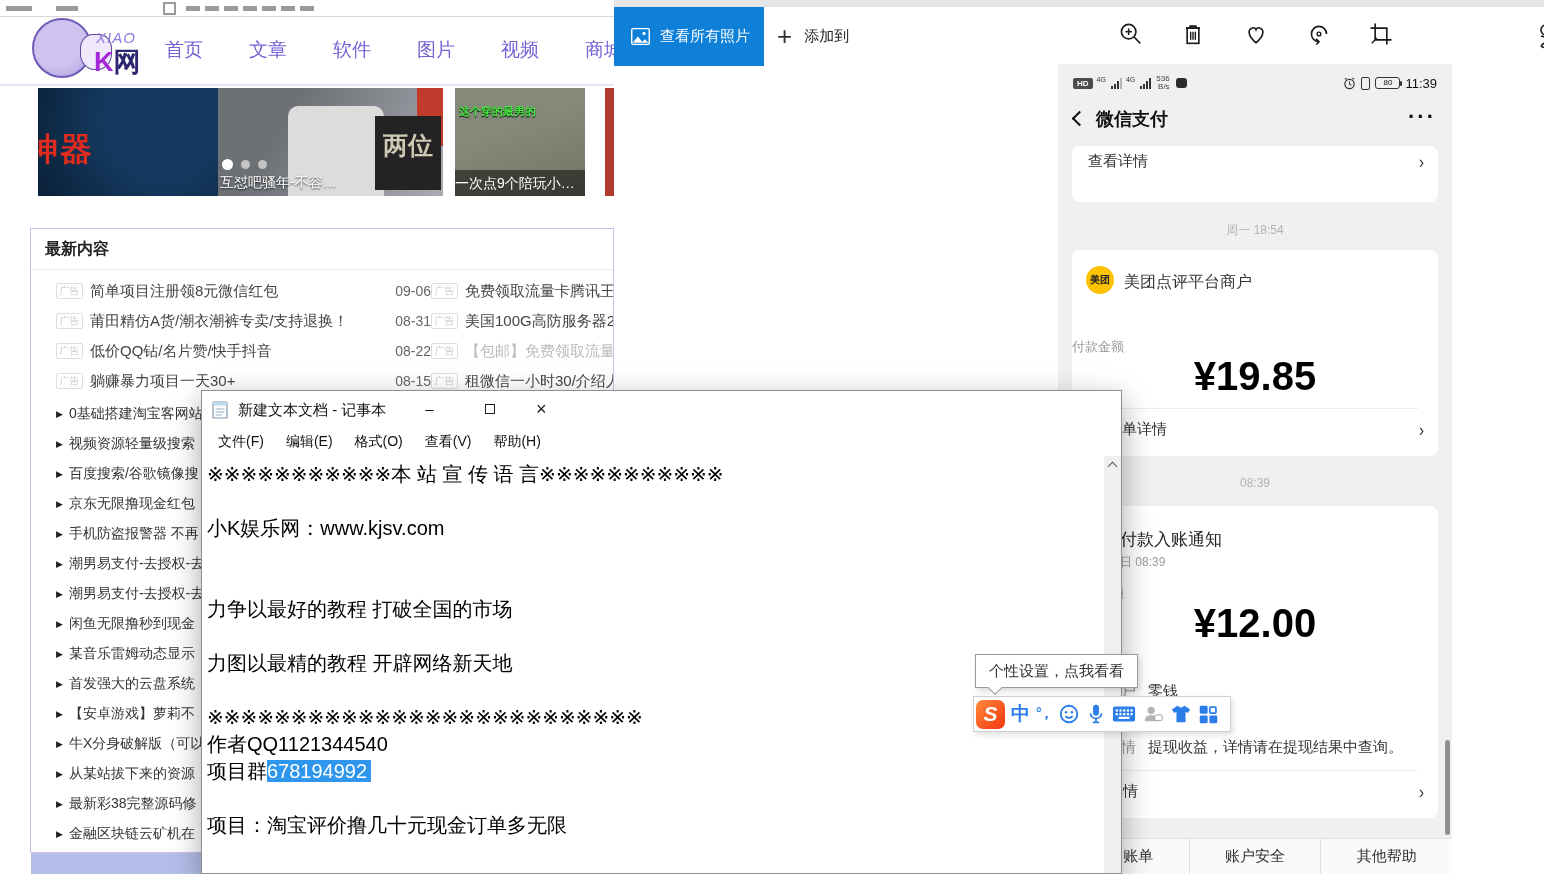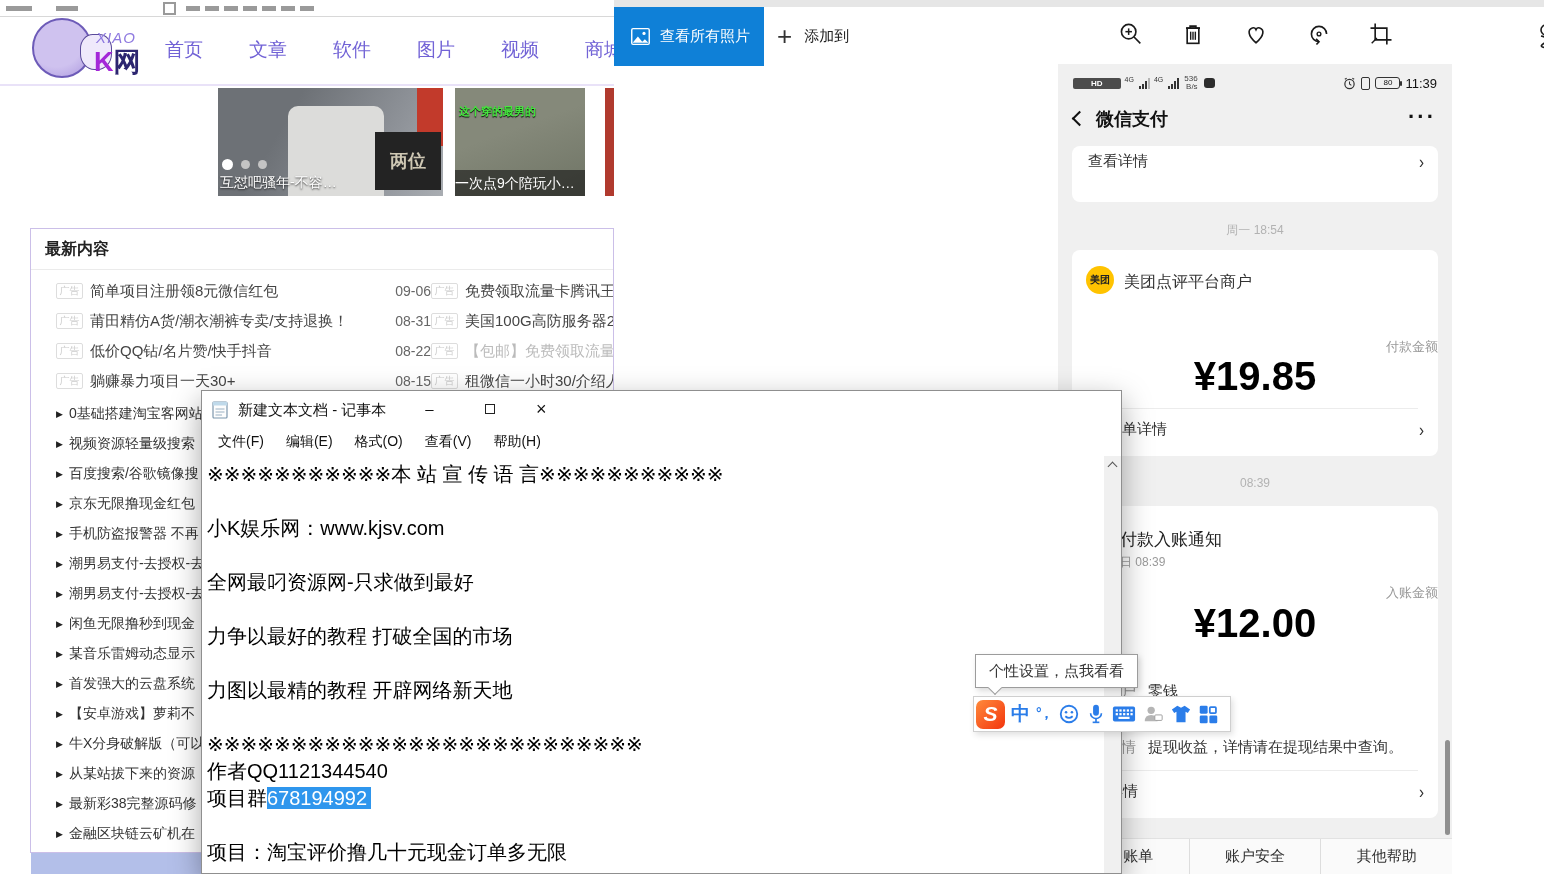--- a/index.html
+++ b/index.html
@@ -16,21 +16,21 @@
 .brand-name{position:absolute;left:94px;top:27px;font-size:27px;font-weight:bold;color:#3b2f86}
 .brand-name b{color:#a428d8}
 .nav{position:absolute;left:164px;top:20px;display:flex;gap:44px}
 .nav div{font-size:19px;color:#7263d6;width:40px;text-align:center;cursor:pointer}
 .thumb{position:absolute;top:88px;height:108px;overflow:hidden}
 .t1{left:38px;width:180px;background:radial-gradient(circle at 70% 30%,#14395f 0 40%,#0a2038 100%)}
 .t1 span{position:absolute;left:-12px;top:40px;font-size:32px;font-weight:bold;color:#e02b1f;letter-spacing:2px}
 .t2{left:218px;width:225px;background:linear-gradient(120deg,#6d7176 0 30%,#8e9298 70%,#a9adb2 100%)}
 .shirt{position:absolute;left:70px;top:18px;width:96px;height:90px;background:#dcdcda;border-radius:10px 10px 0 0}
 .redblob{position:absolute;right:0;top:0;width:26px;height:58px;background:#c23a2b;border-bottom-left-radius:14px}
-.wm{position:absolute;right:2px;bottom:6px;width:66px;height:58px;background:#232323;color:#cfc8b4;font-size:18px;font-weight:bold;line-height:58px;text-align:center}
+.wm{position:absolute;right:2px;bottom:6px;width:66px;height:74px;background:#232323;color:#cfc8b4;font-size:25px;font-weight:bold;line-height:58px;text-align:center}
 .cdots{position:absolute;left:4px;bottom:26px;display:flex;gap:8px;align-items:center}
 .cdots i{width:9px;height:9px;border-radius:50%;background:#c4c4c4}
 .cdots i.on{background:#fff;width:11px;height:11px}
 .cap{position:absolute;left:2px;bottom:4px;color:#fff;font-size:14px;text-shadow:0 1px 2px rgba(0,0,0,.8)}
 .t3{left:455px;width:130px;background:linear-gradient(160deg,#85897a 0 40%,#6f7465 100%)}
 .gtag{position:absolute;left:4px;top:16px;color:#45e83e;font-size:11px;font-weight:bold;text-shadow:0 1px 1px #000}
 .capbar{position:absolute;left:0;bottom:0;width:100%;height:26px;background:rgba(20,20,20,.6);color:#fff;font-size:14px;line-height:26px;}
 .t4{left:605px;width:9px;background:#b03a2e}
 .contentbox{left:30px;top:228px;width:584px;height:625px;border:1px solid #cbbfe8;background:#fff}
 .latest-title{position:absolute;left:14px;top:10px;font-size:16px;font-weight:bold;color:#222}
@@ -50,21 +50,21 @@
 .viewall{position:absolute;left:0;top:7px;width:150px;height:59px;background:#0f80d7;color:#fff;display:flex;align-items:center;gap:9px;padding-left:16px;cursor:pointer}
 .viewall span{font-size:15px}
 .addto{position:absolute;left:163px;top:7px;height:59px;display:flex;align-items:center;gap:12px;cursor:pointer}
 .addto .plus{font-size:26px;color:#333;font-weight:300}
 .addto span{font-size:15px;color:#222}
 .ptool{position:absolute;top:20px;width:28px;height:28px;cursor:pointer}
 .edge-icon{position:absolute;left:916px;top:22px;width:26px;height:30px}
 
 .phone{left:1058px;top:64px;width:394px;height:810px;background:#f0f0f0;overflow:hidden}
 .sb{position:absolute;left:0;top:8px;width:100%;height:22px;padding:0 15px;display:flex;align-items:center;color:#333}
-.hd{background:#4c4c4c;color:#fff;font-size:8px;font-weight:bold;padding:1px 18px;border-radius:2px}
+.hd{background:#4c4c4c;color:#fff;font-size:8px;font-weight:bold;padding:1px 4px;border-radius:2px}
 .bars{display:flex;align-items:flex-end;gap:1px;margin-left:5px}
 .bars b{width:2px;background:#333;display:block}
 .bars b.dim{background:#b5b5b5}
 .fourg{font-size:7px;color:#333;margin-left:4px;transform:translateY(-4px)}
 .speed{font-size:8px;color:#444;line-height:8px;margin-left:5px;text-align:right}
 .bub{width:11px;height:10px;background:#2d2d2d;border-radius:3px;margin-left:6px;position:relative}
 .bub::after{content:"";position:absolute;left:1px;bottom:-3px;border:3px solid transparent;border-top-color:#2d2d2d}
 .sb-right{margin-left:auto;display:flex;align-items:center;gap:5px}
 .vib{width:9px;height:13px;border:1.4px solid #333;border-radius:2px}
 .batt{width:25px;height:12px;border:1px solid #333;border-radius:3px;font-size:8px;line-height:10px;text-align:center;color:#111;position:relative}
@@ -75,21 +75,21 @@
 .wx-title{position:absolute;left:38px;top:3px;font-size:18px;font-weight:bold;color:#111}
 .wx-more{position:absolute;right:16px;top:0px;font-size:22px;font-weight:bold;color:#111;letter-spacing:2px}
 .card{position:absolute;left:14px;width:366px;background:#fff;border-radius:8px}
 .chev{color:#c5c5c5;font-size:19px;transform:scaleY(1.25);display:inline-block}
 .rowlink{position:absolute;left:16px;right:14px;display:flex;align-items:center;cursor:pointer}
 .rowlink span{font-size:15px;color:#333}
 .rowlink .chev{margin-left:auto}
 .tstamp{position:absolute;width:100%;text-align:center;font-size:12px;color:#b2b2b2}
 .mt-badge{position:absolute;left:14px;top:16px;width:28px;height:28px;border-radius:50%;background:#ffc300;color:#222;font-size:10px;font-weight:bold;text-align:center;line-height:28px}
 .merchant{position:absolute;left:52px;top:22px;font-size:16px;color:#333}
-.amt-label{position:absolute;width:100%;text-align:right;font-size:13px;color:#999}
+.amt-label{position:absolute;width:100%;text-align:left;font-size:13px;color:#999}
 .amt{position:absolute;width:100%;text-align:center;font-size:40px;font-weight:bold;color:#000}
 .cdiv{position:absolute;left:20px;right:20px;border-top:1px solid #ececec}
 .kv{position:absolute;font-size:15px}
 .kv .k{color:#999}.kv .v{color:#333;margin-left:12px}
 .pnav{position:absolute;left:0;bottom:0;width:100%;height:36px;background:#fafafa;border-top:1px solid #e2e2e2;display:flex}
 .pnav div{flex:1;text-align:center;line-height:34px;font-size:15px;color:#333;cursor:pointer}
 .pnav div+div{border-left:1px solid #ddd}
 .pscroll{position:absolute;right:2px;top:676px;width:5px;height:95px;background:#8f8f8f;border-radius:3px}
 
 .notepad{left:201px;top:390px;width:921px;height:484px;background:#fff;border:1px solid #8f8f8f;box-shadow:0 10px 28px rgba(0,0,0,.35)}
@@ -134,20 +134,23 @@
     <div class="nav">
       <div>首页</div>
       <div>文章</div>
       <div>软件</div>
       <div>图片</div>
       <div>视频</div>
       <div>商城</div>
     </div>
   </div>
 
+  <div class="abs thumb t1">
+      <span>神器</span>
+    </div>
   <div class="abs thumb t2">
     <div class="shirt"></div>
     <div class="redblob"></div>
     <div class="wm">两位</div>
     <div class="cdots">
         <i class="on"></i>
         <i></i>
         <i></i>
       </div>
     <div class="cap">互怼吧骚年-不容…</div>
@@ -425,21 +428,20 @@
       <div>编辑(E)</div>
       <div>格式(O)</div>
       <div>查看(V)</div>
       <div>帮助(H)</div>
     </div>
     <div class="np-body">
       <div class="ln">※※※※※※※※※※※本 站 宣 传 语 言※※※※※※※※※※※</div>
       <div class="ln"></div>
       <div class="ln">小K娱乐网：www.kjsv.com</div>
       <div class="ln"></div>
-      <div class="ln">全网最叼资源网-只求做到最好</div>
       <div class="ln"></div>
       <div class="ln">力争以最好的教程 打破全国的市场</div>
       <div class="ln"></div>
       <div class="ln">力图以最精的教程 开辟网络新天地</div>
       <div class="ln"></div>
       <div class="ln">※※※※※※※※※※※※※※※※※※※※※※※※※※</div>
       <div class="ln">作者QQ1121344540</div>
       <div class="ln"><span>项目群</span><span class="sel">678194992</span></div>
       <div class="ln"></div>
       <div class="ln">项目：淘宝评价撸几十元现金订单多无限</div>

